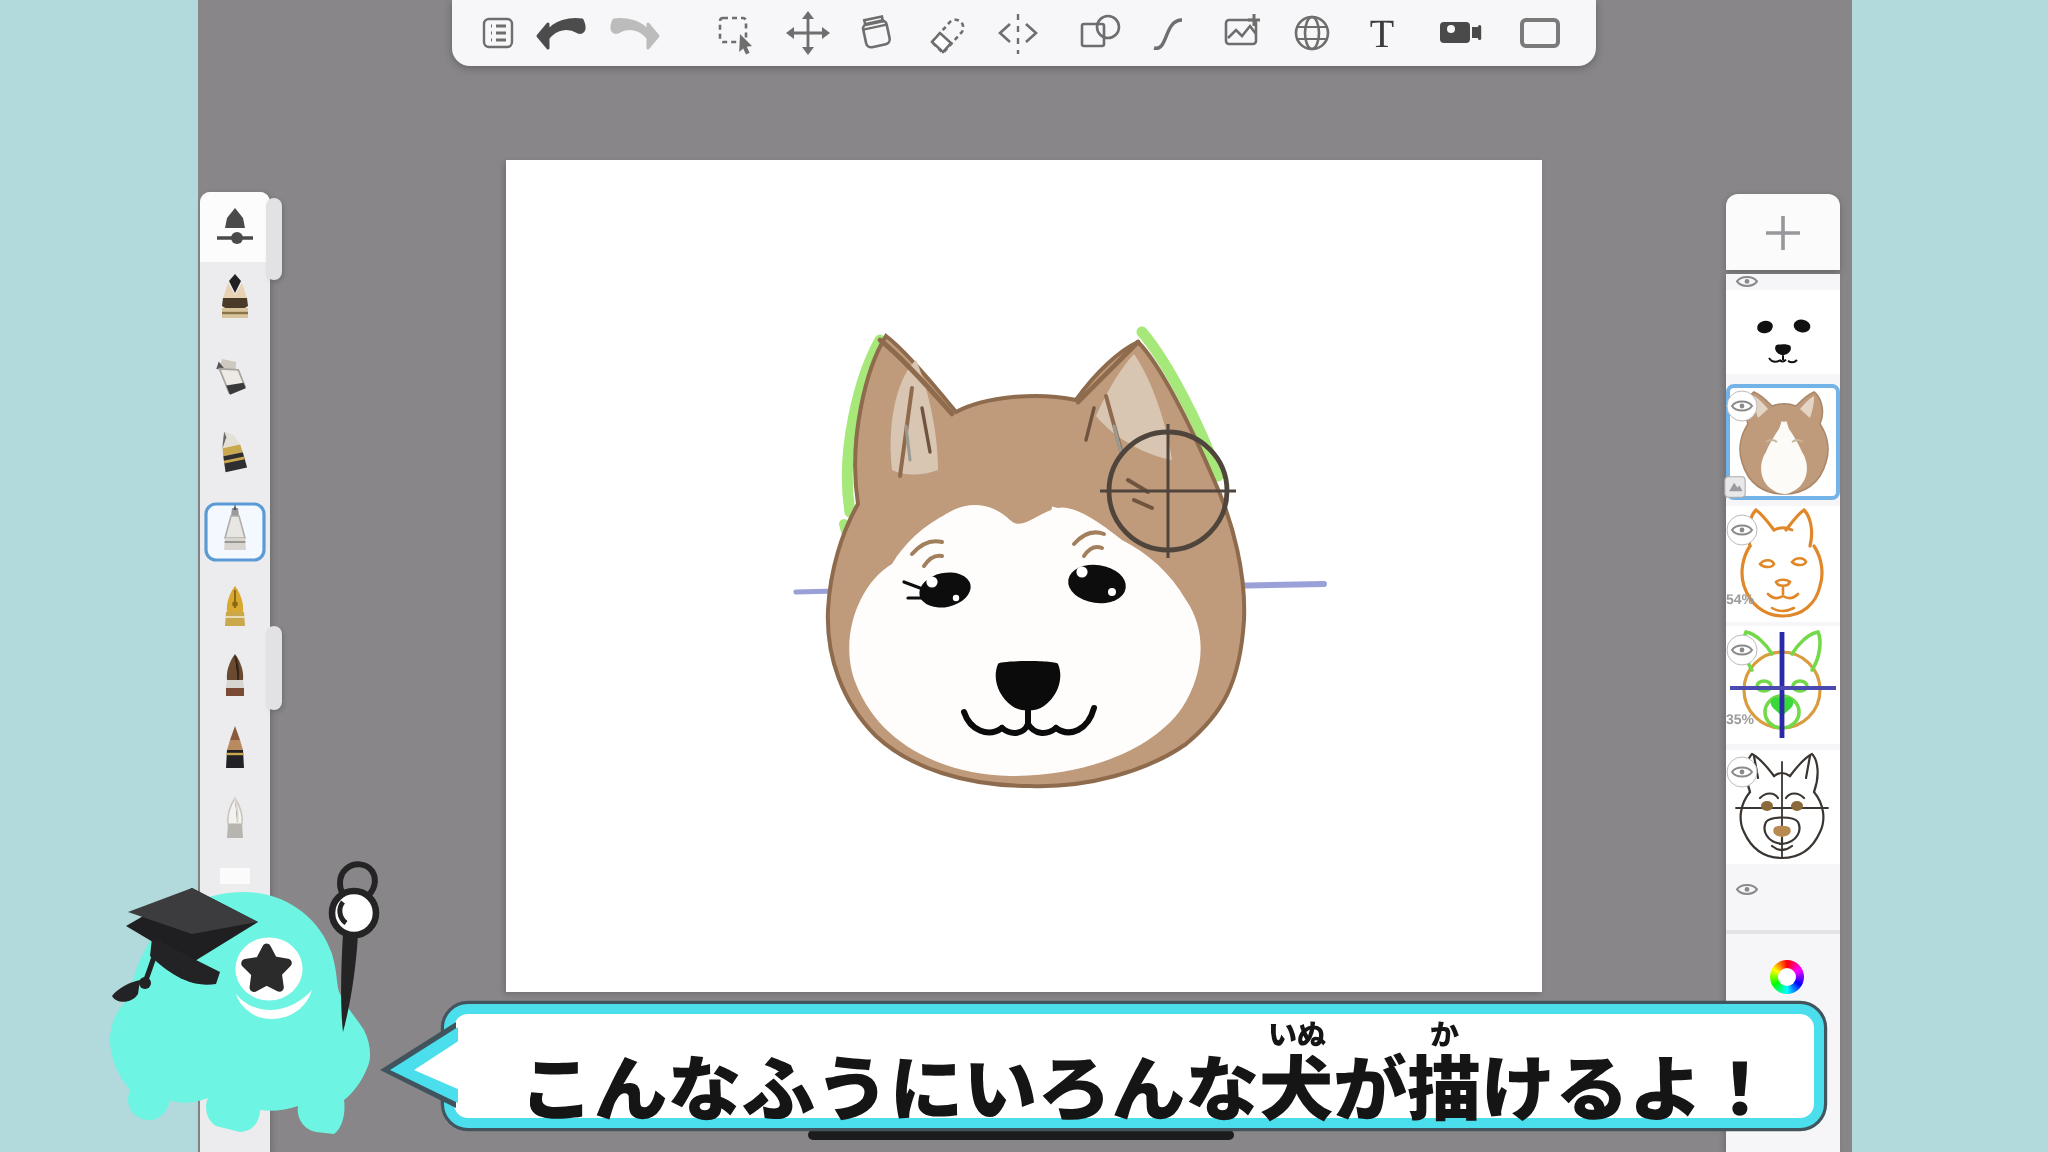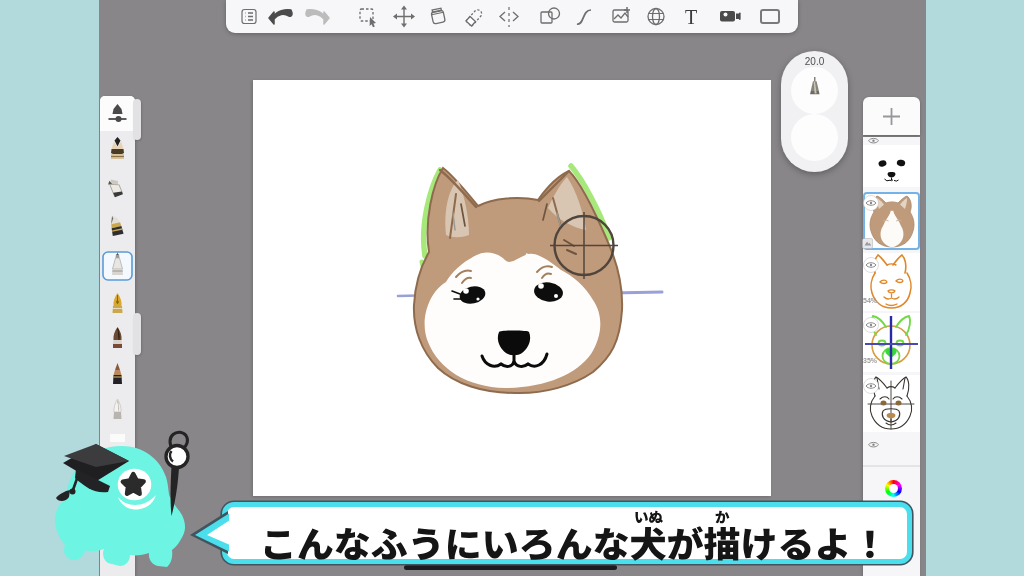--- a/index.html
+++ b/index.html
@@ -186,31 +186,20 @@
 <path d="M-3.5,1 L3.5,1 L4,8 L-4,8 Z" fill="#b8b5b0"></path>
 </g>
 <g transform="translate(17.5,352)">
 <path d="M-3,-10 L3,-10 L4.5,-2 L-4.5,-2 Z" fill="#2a2a2c"></path>
 <path d="M-4.5,-2 L4.5,-2 L5,8 L-5,8 Z" fill="#1e1e20"></path>
 <path d="M-2,-10 L2,-10 L2,-13 L-2,-13 Z" fill="#3e3e40"></path>
 </g>
 </svg>
 <div id="sbhandle" class="abs"></div>
     <div class="abs" style="left:133px;top:313px;width:8px;height:42px;background:#e2e1e3;border-radius:4px;box-shadow:1px 1px 2px rgba(0,0,0,.15)"></div>
-    <div id="capsule" class="abs">
-      <div class="cap-c" style="top:16px"></div>
-      <div class="cap-c" style="top:63px"></div>
-<div class="num">20.0</div>
-<svg style="position:absolute;left:25px;top:26px" width="18" height="28" viewBox="0 0 22 34">
-<path d="M10,0 L11.5,0 L11.5,5 L10,5 Z" fill="#6a675f"></path>
-<path d="M8.5,5 L13,5 L15.5,16 L6,16 Z" fill="#8a857a"></path>
-<path d="M6,16 L15.5,16 L16.5,21 L5,21 Z" fill="#6f6a60"></path>
-<path d="M9.5,6 L11,6 L13,20 L10.5,20 Z" fill="#c9c4b8"></path>
-</svg>
-    </div>
     <div id="lpcard" class="abs">
       <svg width="19" height="19" viewBox="0 0 19 19">
         <path d="M9.5,1 V18 M1,9.5 H18" stroke="#97979c" stroke-width="1.8"></path>
       </svg>
     </div>
     <div id="lpanel" class="abs"></div>
     <div class="lrow abs" style="left:863px;top:145px;height:42px"><svg width="57" height="42" viewBox="0 0 57 42">
 <ellipse cx="19.5" cy="18.5" rx="4" ry="3.1" transform="rotate(-14 19.5 18.5)" fill="#111"></ellipse>
 <ellipse cx="38" cy="18" rx="4.2" ry="3.2" transform="rotate(10 38 18)" fill="#111"></ellipse>
 <path d="M24.8,28 C25.4,26.8 31.6,26.8 32.2,28 C33,29.8 31.8,32 28.5,32.6 C25.2,32 24,29.8 24.8,28 Z" fill="#111"></path>

